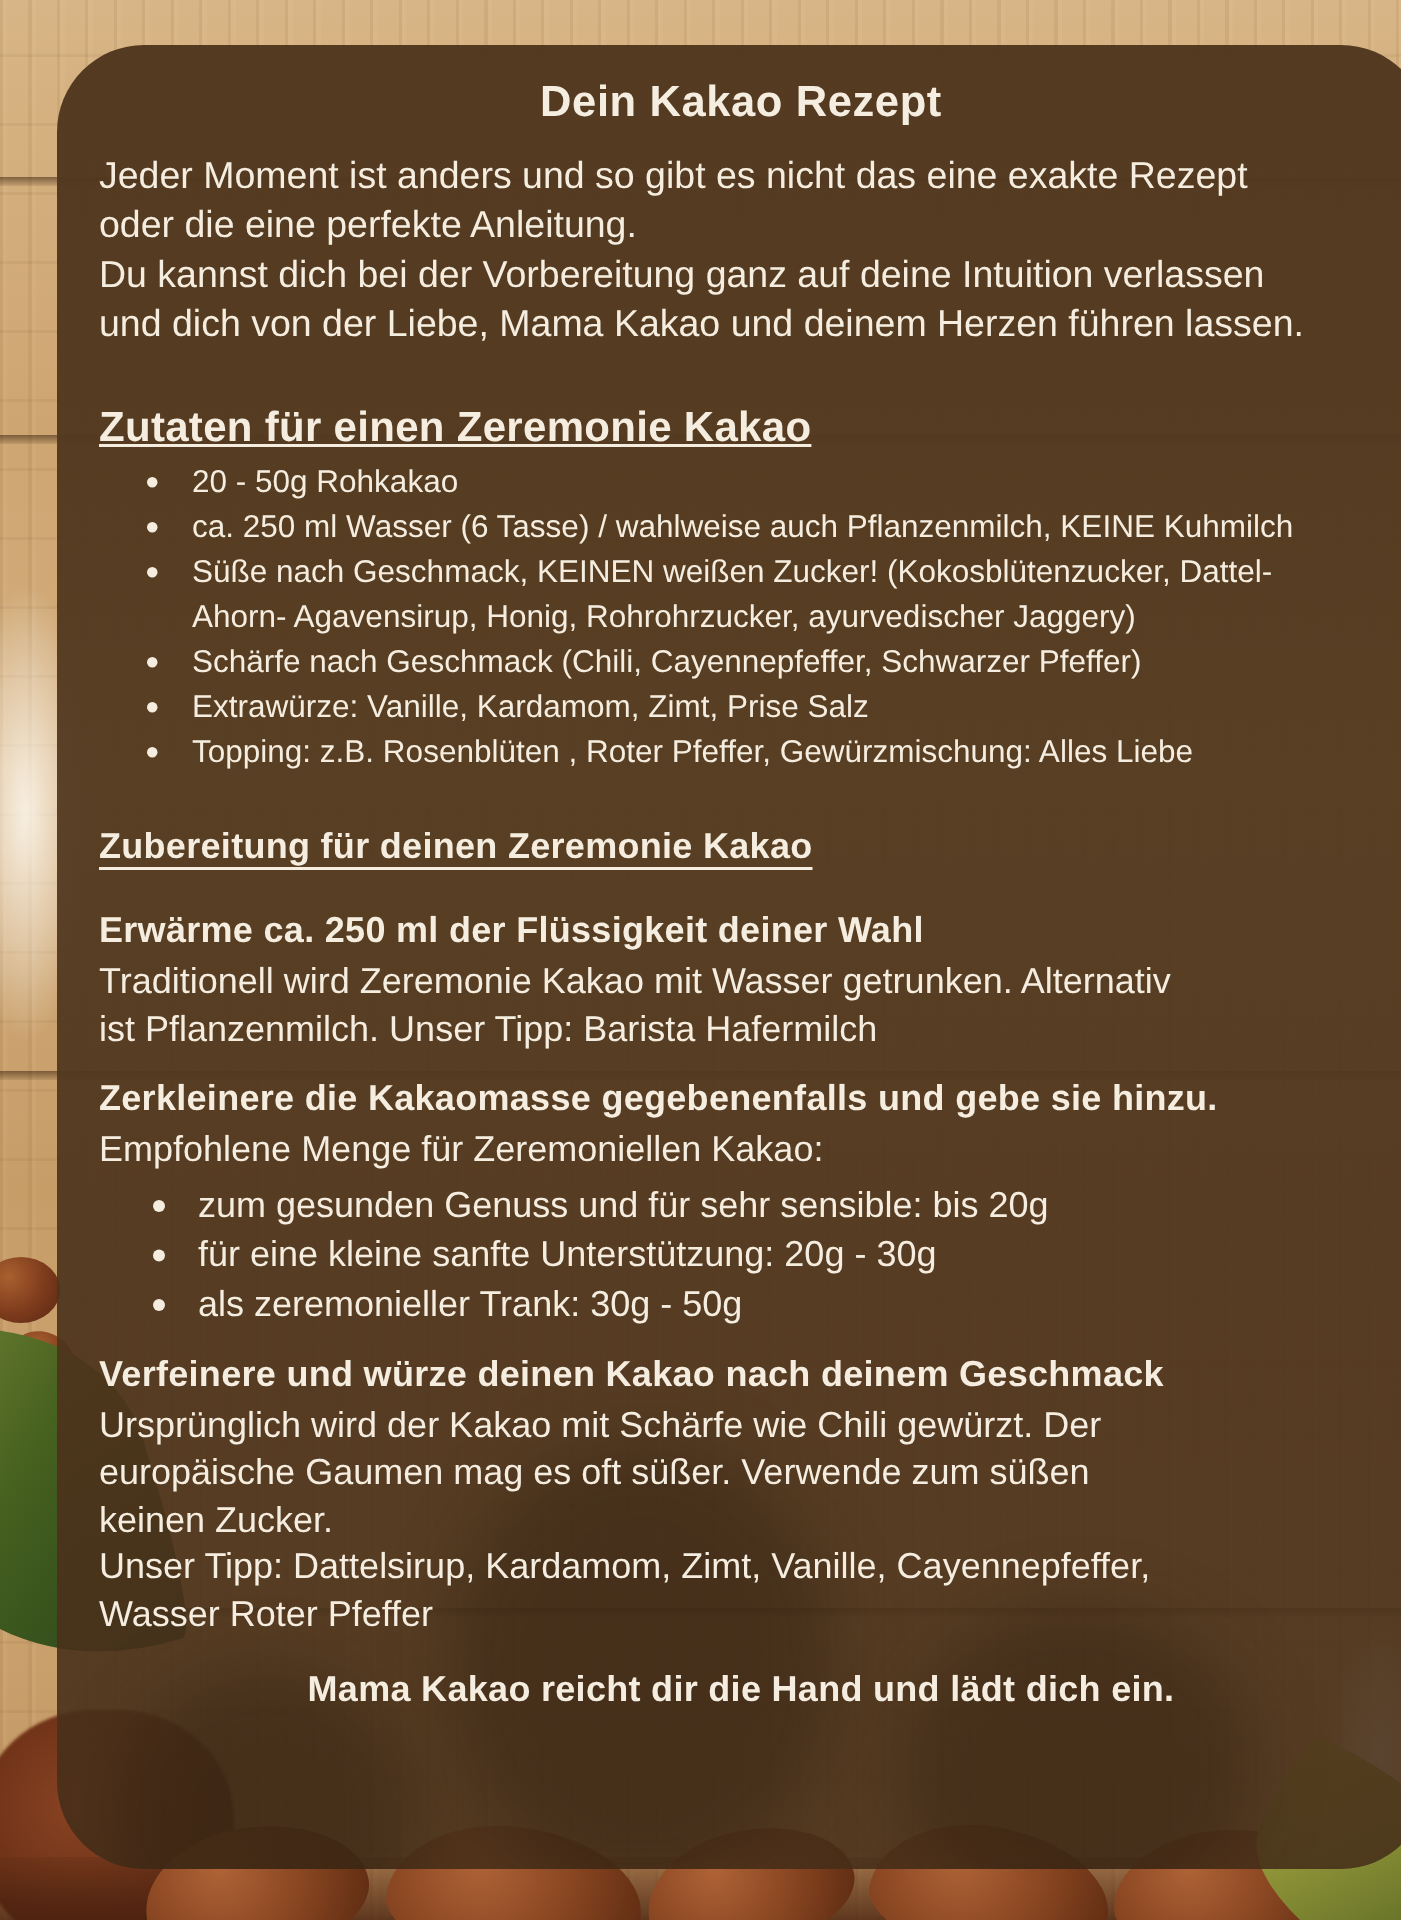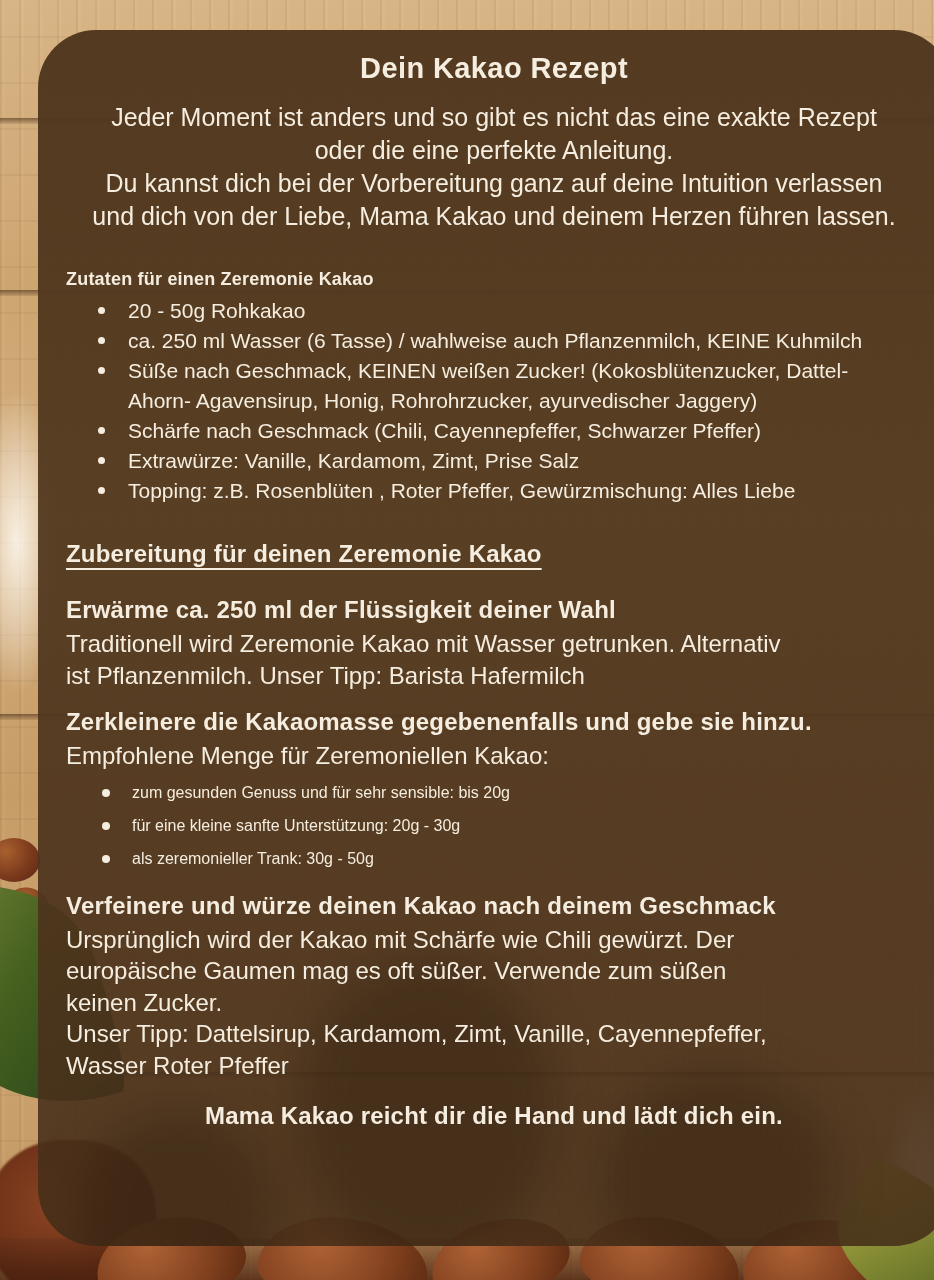--- a/index.html
+++ b/index.html
@@ -40,30 +40,30 @@
   .card{
     position:absolute;left:38px;top:30px;width:914px;height:1216px;
     border-radius:58px;box-sizing:border-box;
     padding:16px 30px 0 28px;
     background:linear-gradient(180deg,rgba(79,54,29,0.97) 0%,rgba(82,57,31,0.95) 40%,rgba(76,51,28,0.92) 75%,rgba(70,46,25,0.88) 100%);
     color:#f5eddf;overflow:hidden;
   }
   .card-blob{position:absolute;border-radius:50%;background:rgba(38,24,11,0.30);filter:blur(22px);}
   .content{position:relative;z-index:2;}
   .title{font-size:29px;font-weight:700;text-align:center;letter-spacing:0.4px;margin:6px 0 16px 0;}
-  .intro-line{font-size:25px;line-height:33px;text-align:center;}
-  .section-heading{font-size:18px;font-weight:700;margin:36px 0 6px 0;letter-spacing:0.2px;}
+  .intro-line{font-size:25px;line-height:33px;}
+  .section-heading{font-size:28px;font-weight:700;margin:36px 0 6px 0;letter-spacing:0.2px;text-decoration:underline;}
   ul.ing-list{list-style:none;margin:0;padding:0 0 0 46px;font-size:21px;line-height:30px;}
   ul.ing-list li{position:relative;padding-left:16px;}
   ul.ing-list li::before{content:"";position:absolute;left:-14px;top:11px;width:7px;height:7px;border-radius:50%;background:#f5eddf;}
   .prep-heading{font-size:24px;font-weight:700;text-decoration:underline;text-underline-offset:6px;text-decoration-thickness:2px;margin:34px 0 26px 0;letter-spacing:0.2px;}
   .step{margin:0 0 15px 0;}
   .step-title{font-size:24px;font-weight:700;line-height:32px;margin-bottom:2px;letter-spacing:0.2px;}
   .step-line{font-size:24px;line-height:31.5px;}
-  ul.amount-list{list-style:none;margin:4px 0 0 0;padding:0 0 0 48px;font-size:16px;line-height:33px;}
+  ul.amount-list{list-style:none;margin:4px 0 0 0;padding:0 0 0 48px;font-size:24px;line-height:33px;}
   ul.amount-list li{position:relative;padding-left:18px;}
   ul.amount-list li::before{content:"";position:absolute;left:-12px;top:13px;width:8px;height:8px;border-radius:50%;background:#f5eddf;}
   .footer{margin-top:12px;}
   .footer-line{font-size:24px;font-weight:700;text-align:center;line-height:39px;letter-spacing:0.2px;}
 </style>
 </head>
 <body>
 
 <div class="wood">
   <div class="seam" style="top:118px"></div>

